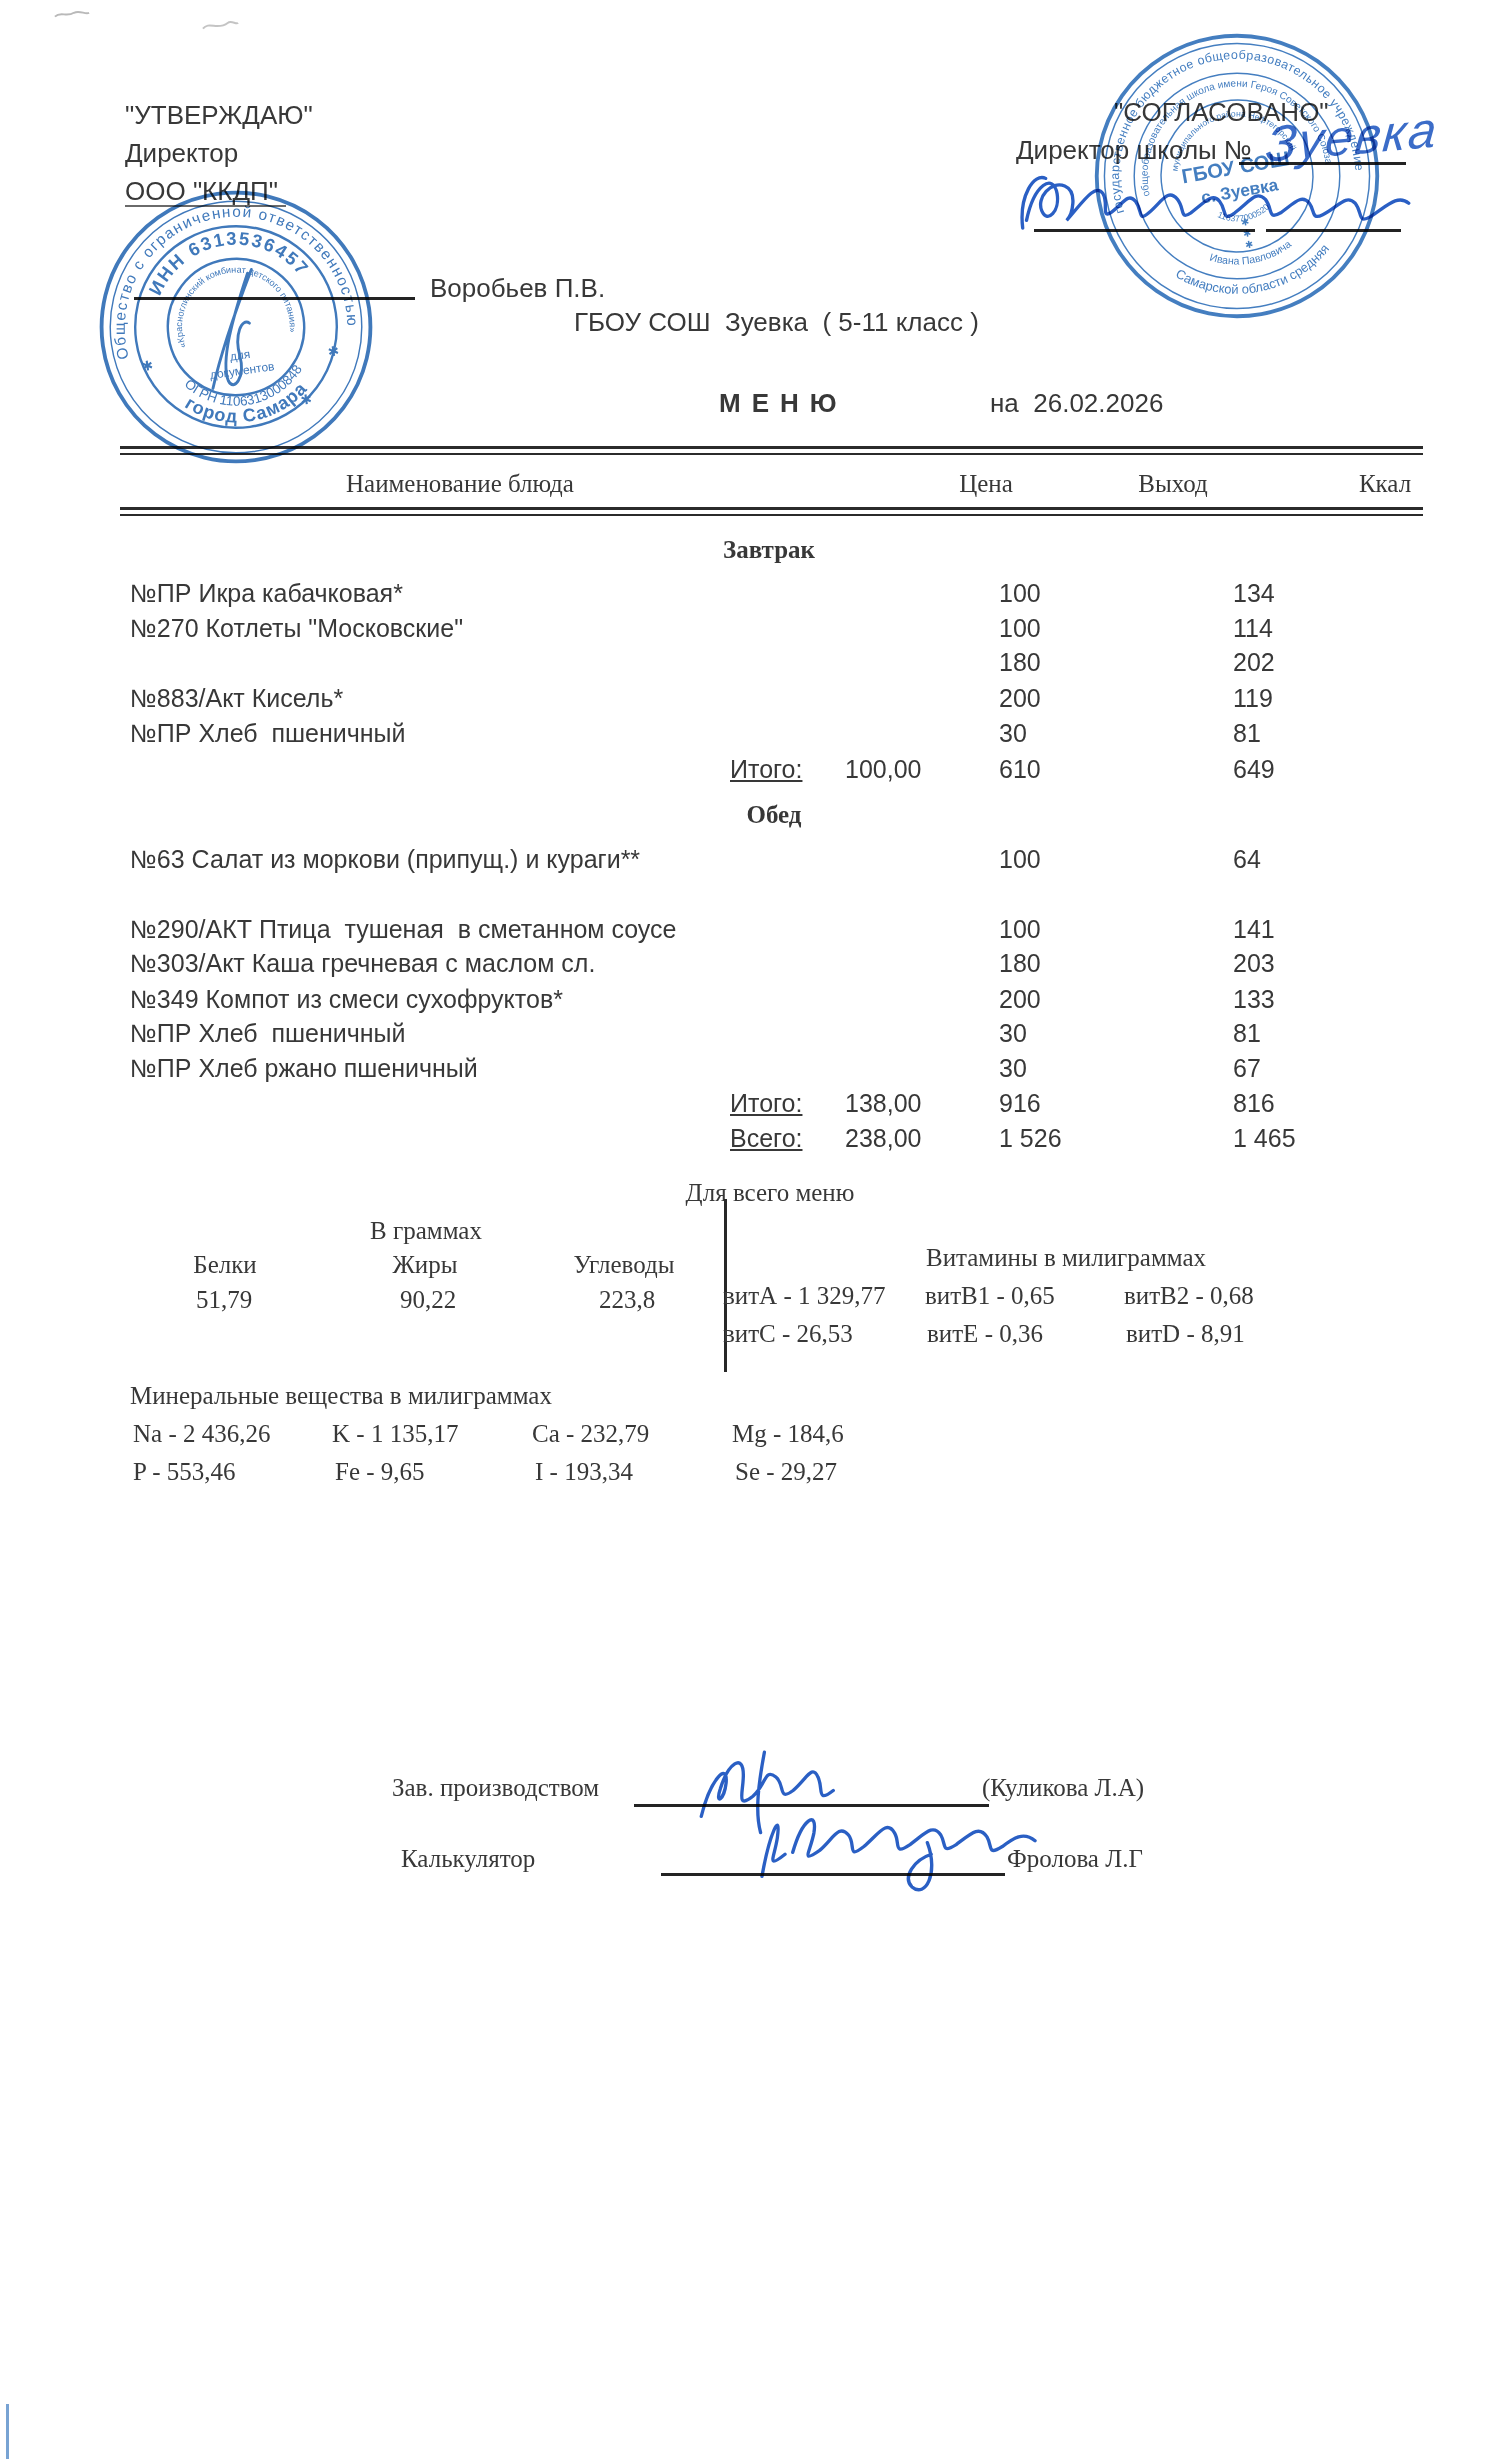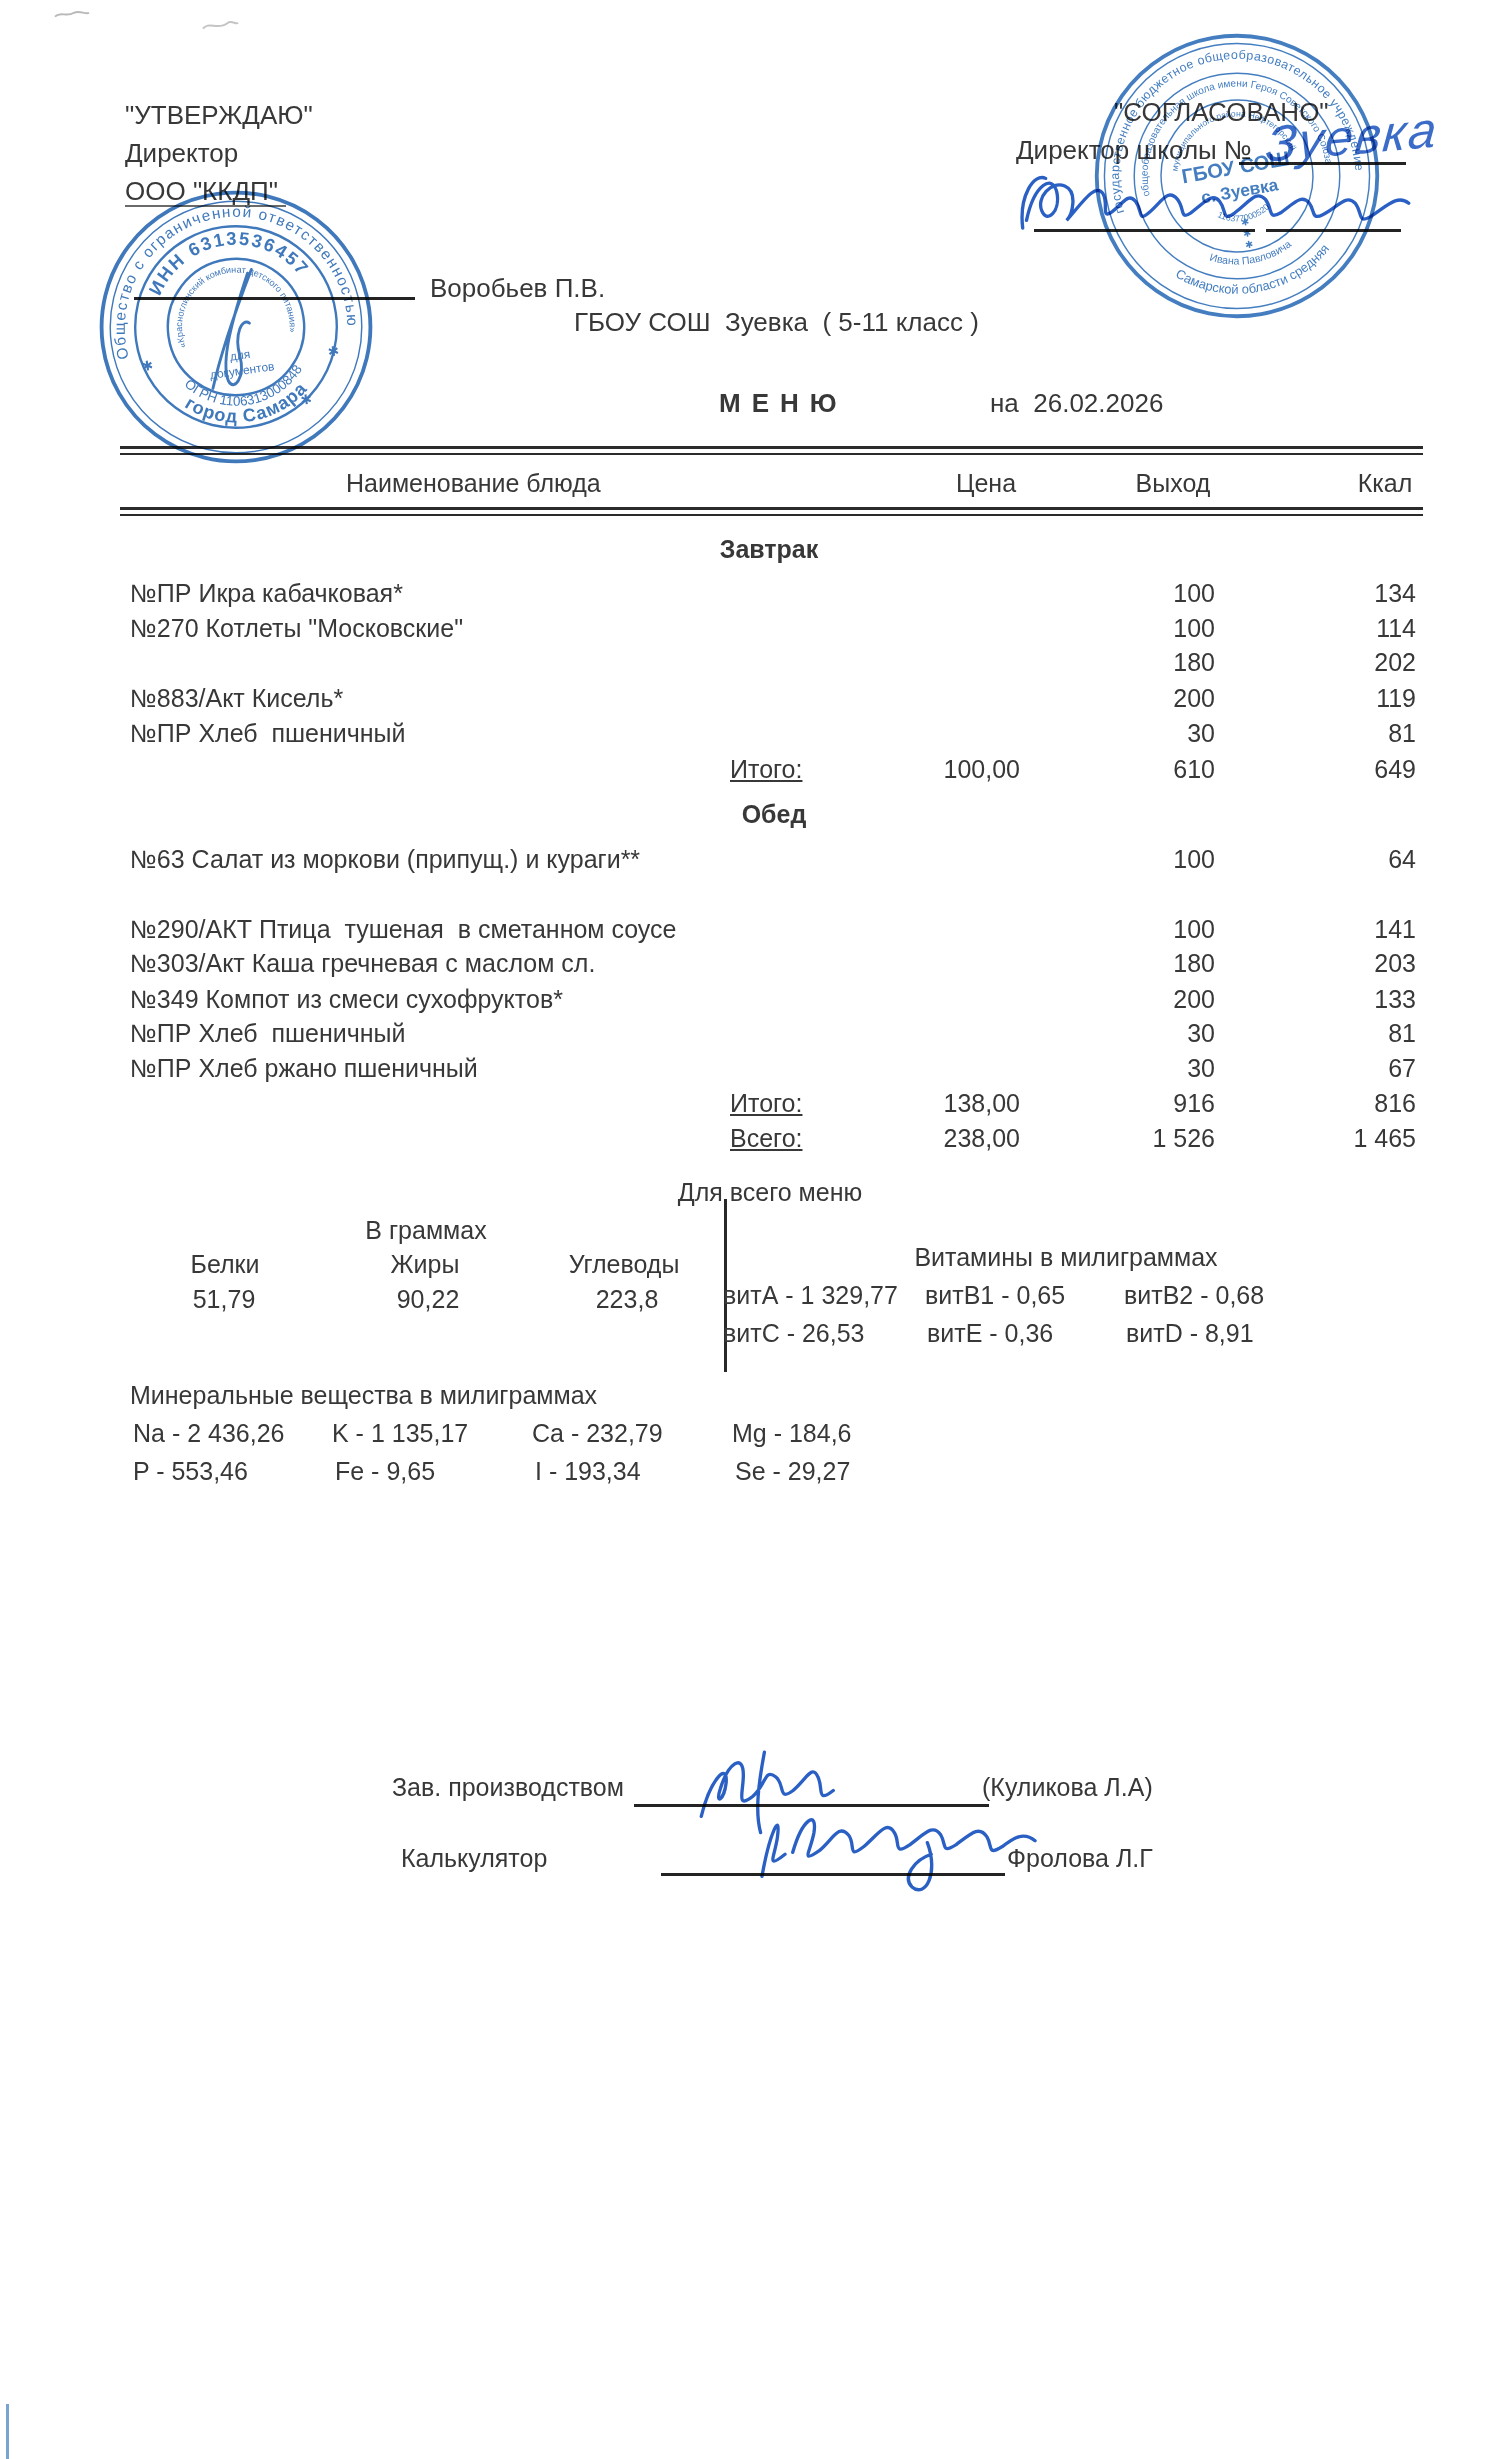--- a/index.html
+++ b/index.html
@@ -1,29 +1,29 @@
 <!DOCTYPE html>
 <html><head>
 <meta charset="utf-8">
 <style>
   html,body{margin:0;padding:0;background:#ffffff;}
   .page{position:relative;width:1493px;height:2459px;background:#ffffff;overflow:hidden;
         font-family:"Liberation Sans","DejaVu Sans",sans-serif;color:#383838;}
   .abs{position:absolute;white-space:pre;}
-  .t26{font-size:25px;line-height:31px;}
+  .t26{font-size:25px;line-height:31px;font-family:Liberation Serif, serif;}
   .t27{font-size:26px;line-height:32px;}
   .bold{font-weight:700;}
   .center{transform:translateX(-50%);}
   .rule{position:absolute;left:120px;width:1303px;height:3.8px;
         border-top:3.8px solid #2b2b2b;border-bottom:2.9px solid #2b2b2b;}
   .hline{position:absolute;height:2.9px;background:#232323;}
   .thinline{position:absolute;height:1.9px;background:#6a6a6a;}
   .row{position:absolute;left:0;width:1370px;height:33px;font-size:25px;}
   .dish{position:absolute;left:130px;white-space:pre;}
-  .cell{position:absolute;text-align:right;white-space:pre;}
+  .cell{position:absolute;white-space:pre;}
   .price{left:845px;width:175px;}
   .out{left:999px;width:216px;}
   .kcal{left:1233px;width:183px;}
   .tlabel{position:absolute;left:730px;text-decoration:underline;}
   .stamp{position:absolute;mix-blend-mode:multiply;opacity:0.92;}
   .ink{position:absolute;mix-blend-mode:multiply;}
   .vdiv{position:absolute;left:724px;top:1199px;width:2.9px;height:173px;background:#282828;}
   .handname{position:absolute;font-size:50px;font-style:italic;color:#2a5fc4;
             transform:rotate(-5deg) skewX(-10deg);letter-spacing:1.9px;mix-blend-mode:multiply;opacity:.92;}
   svg text{font-family:"Liberation Sans","DejaVu Sans",sans-serif;}

